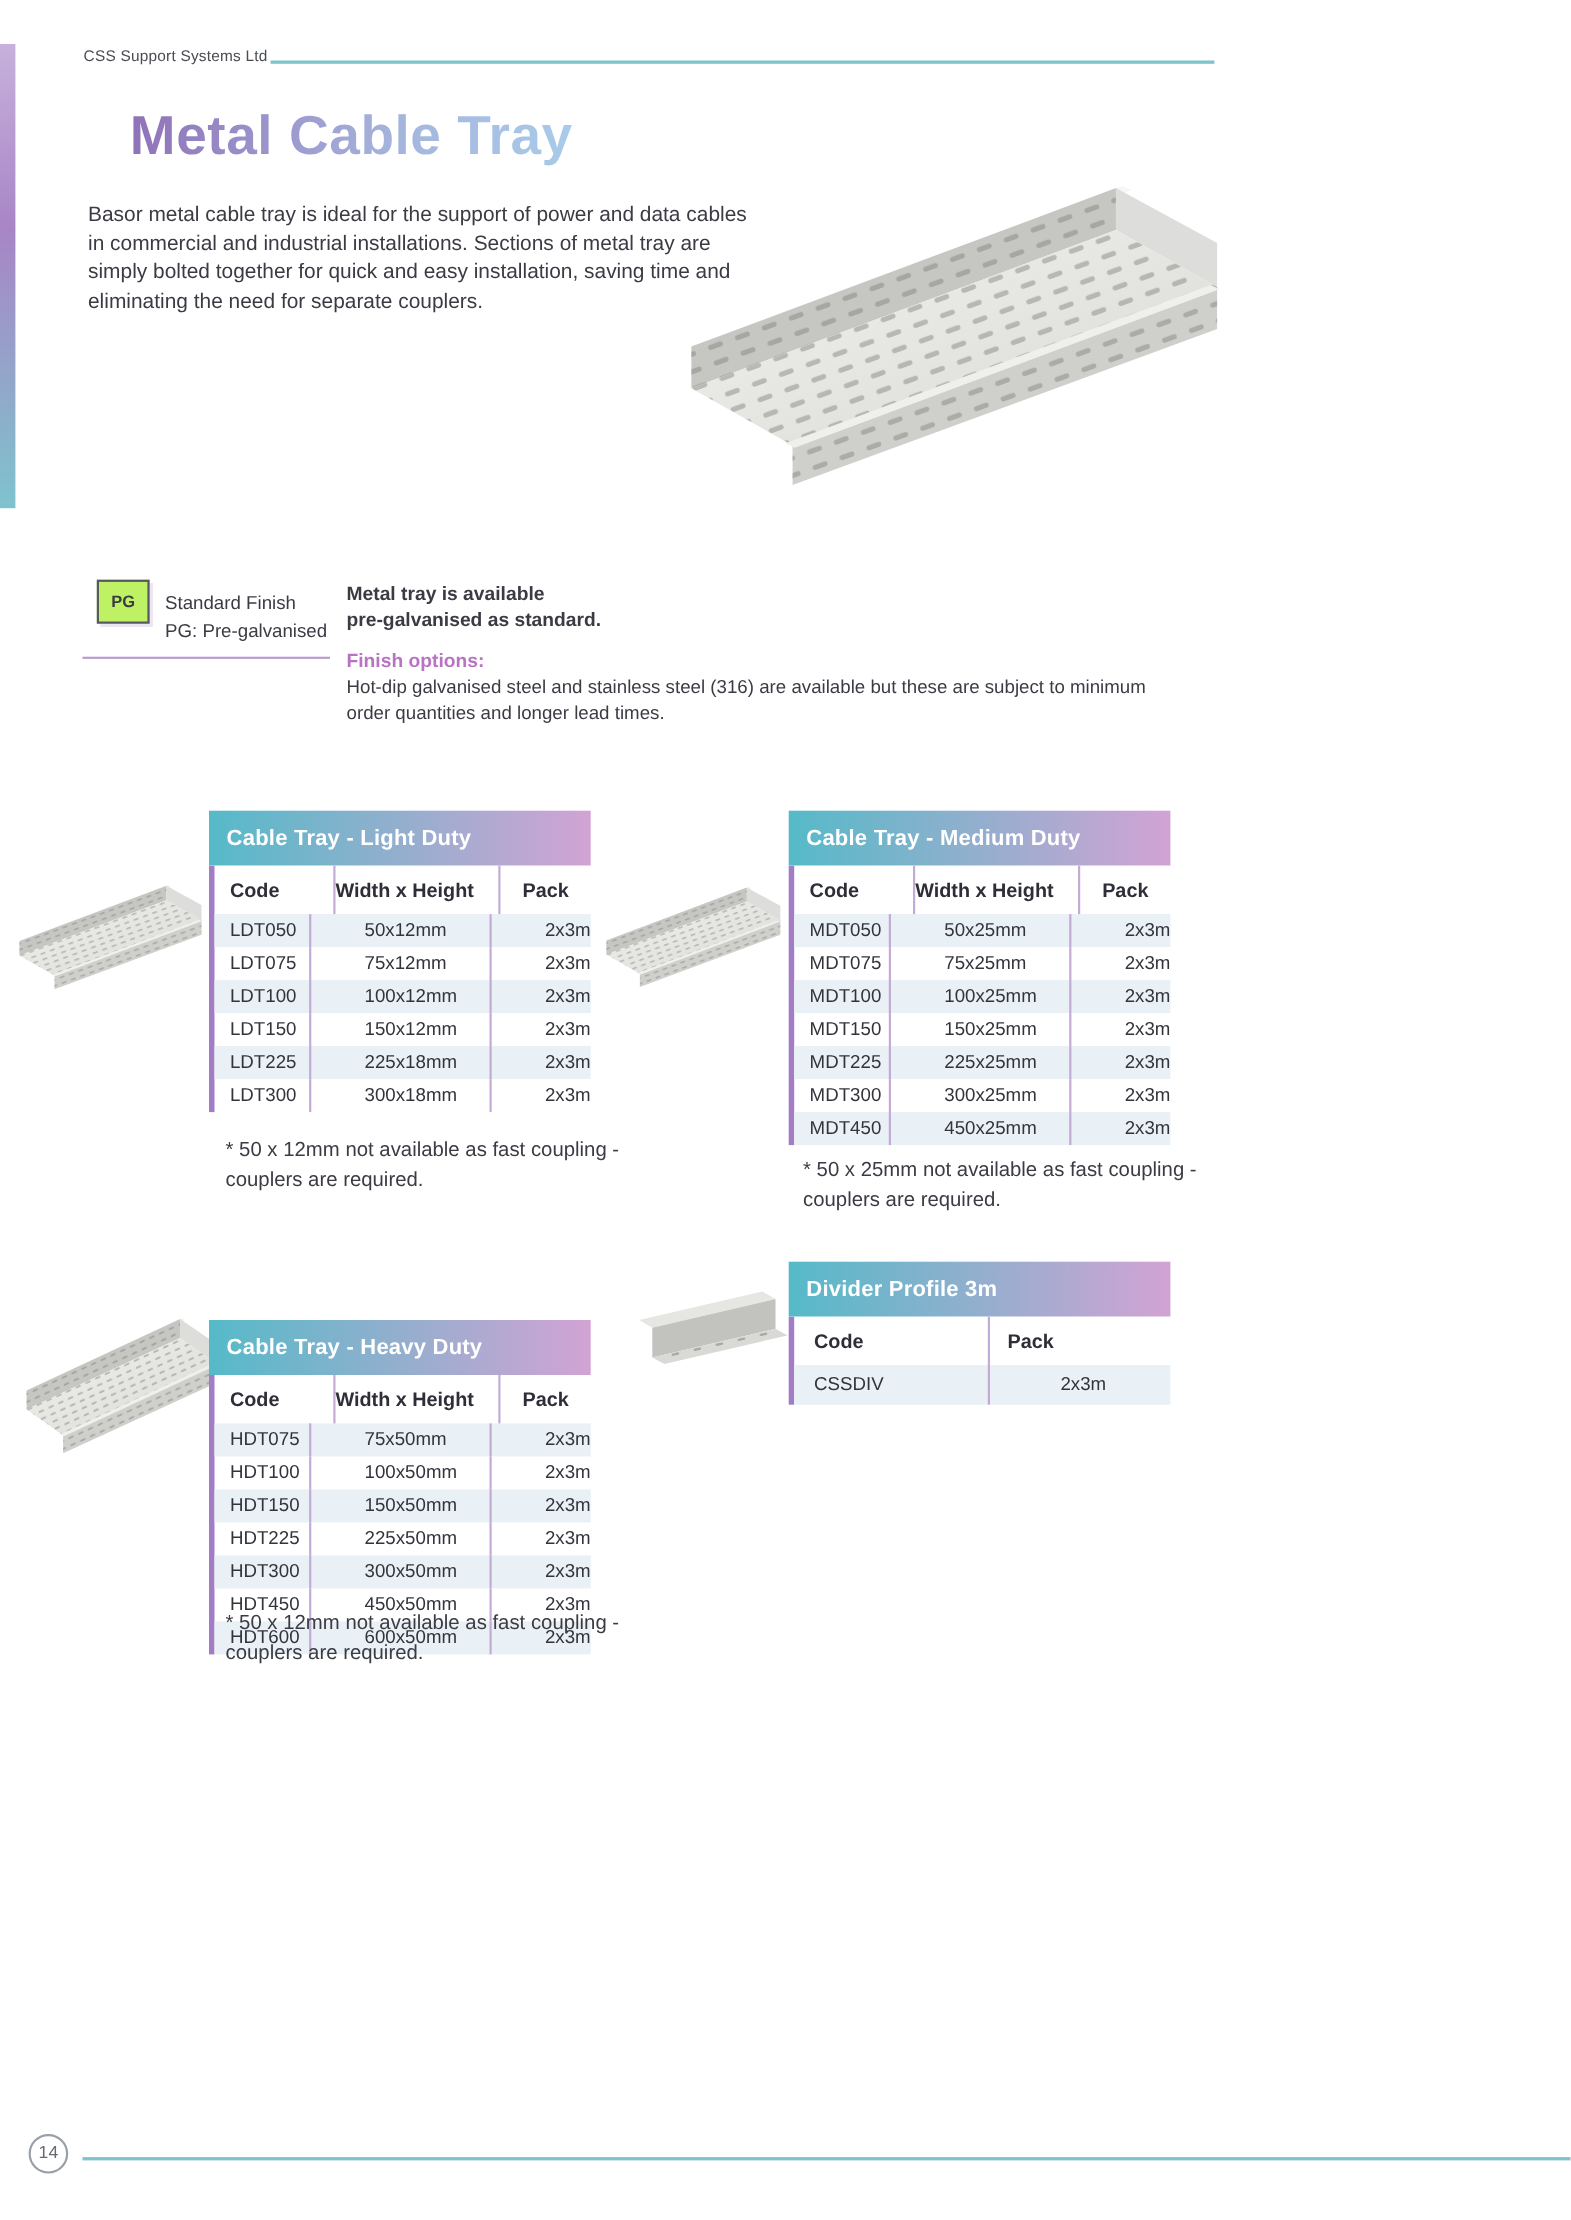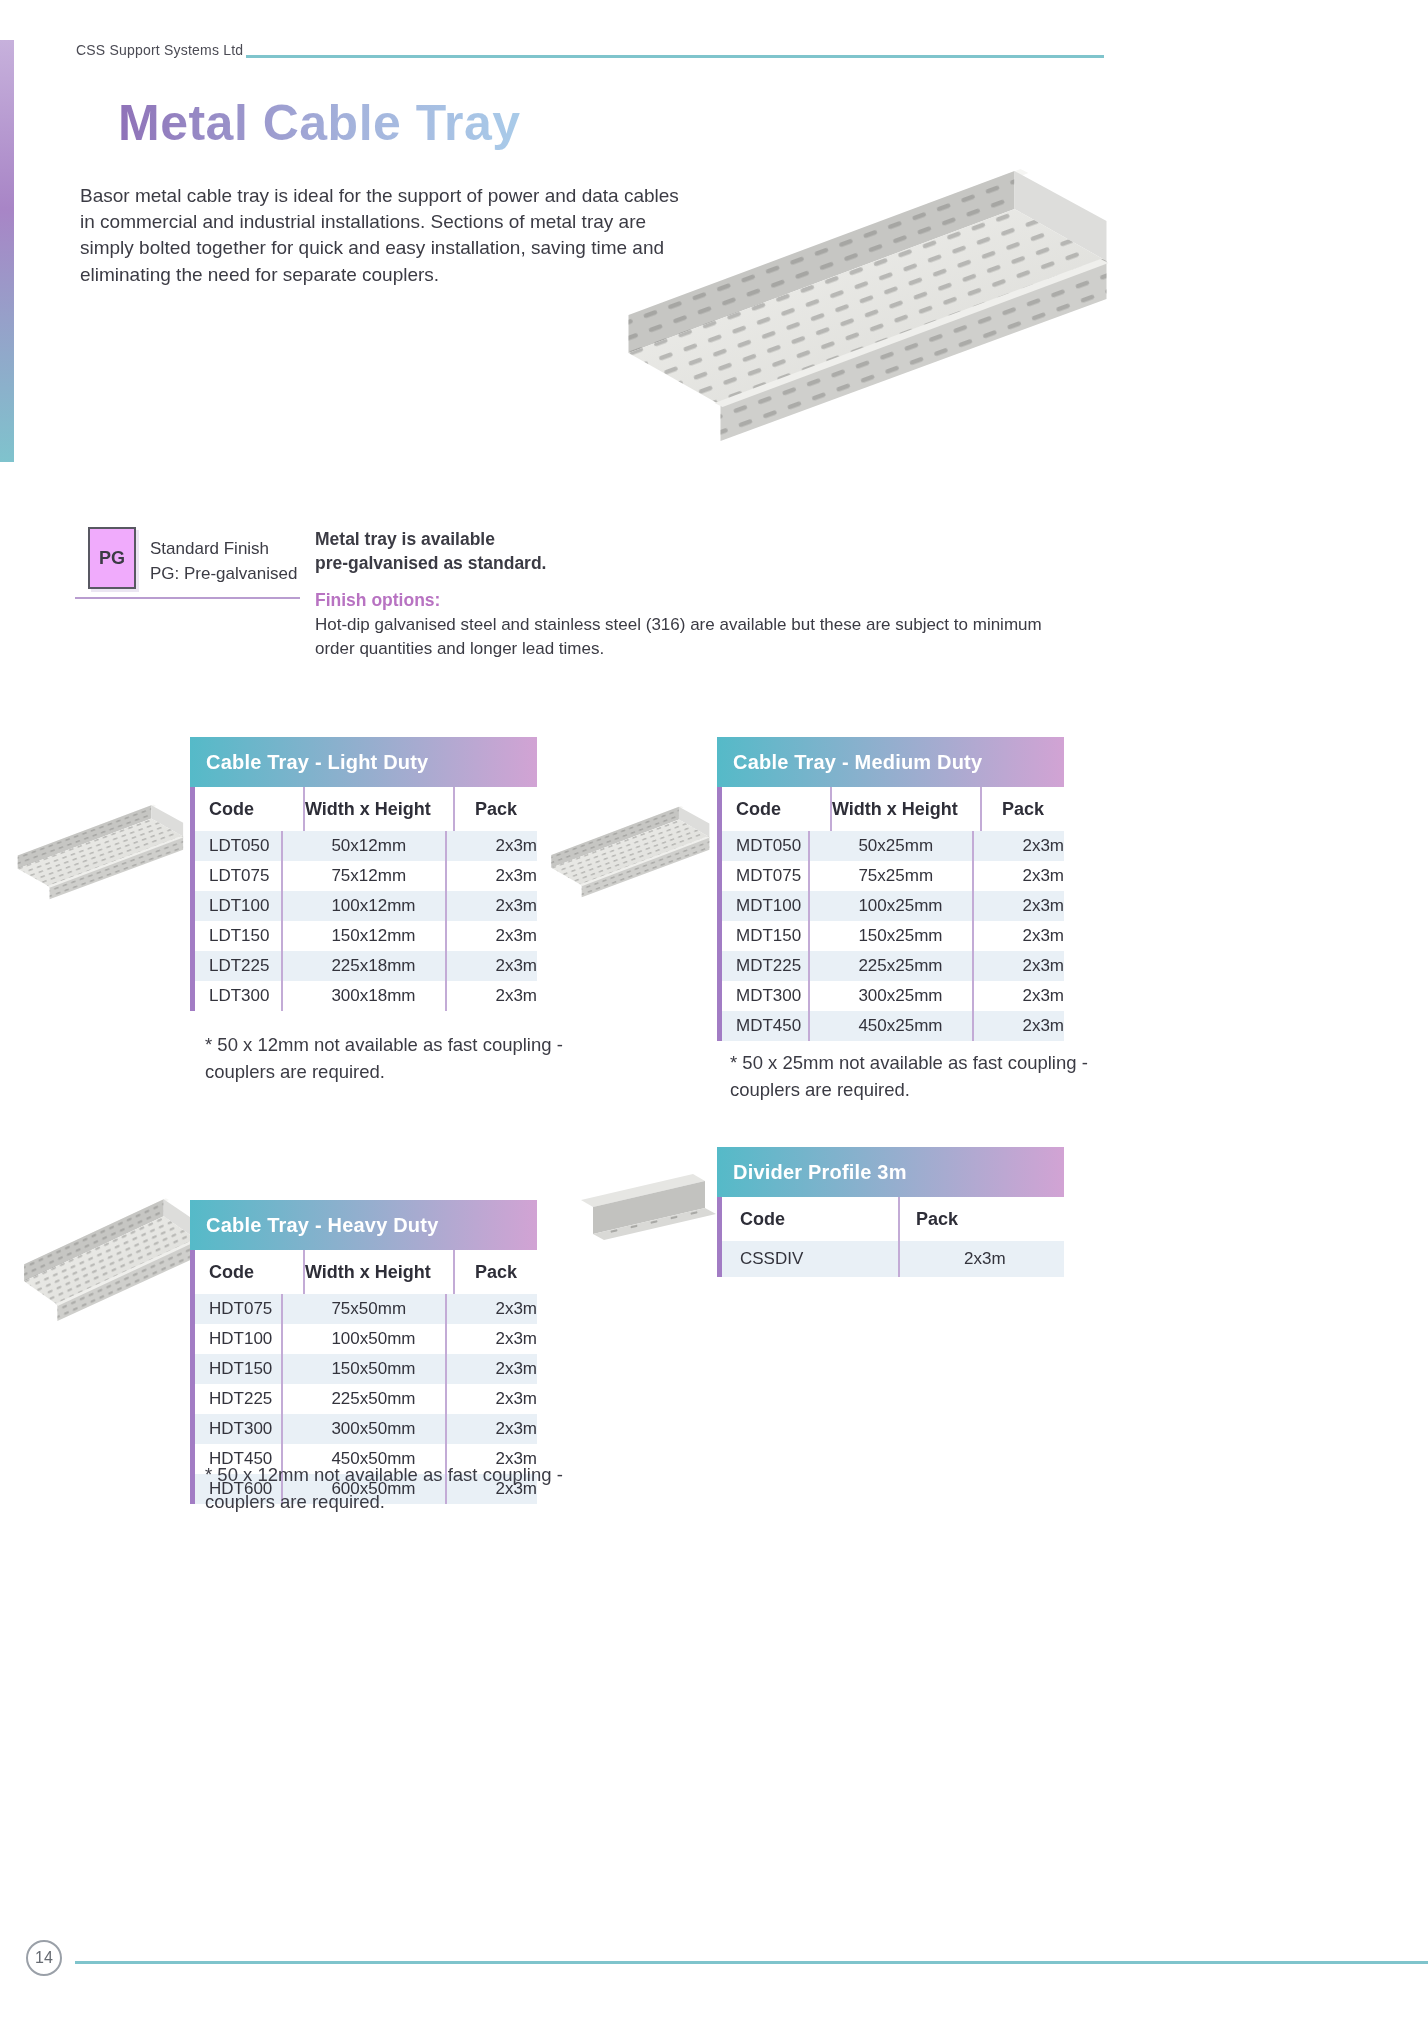--- a/index.html
+++ b/index.html
@@ -15,23 +15,23 @@
   .title { position:absolute; left:78px; top:94px; font-size:50px; font-weight:700; letter-spacing:.5px;
            background:linear-gradient(90deg,#8f72b8 0%,#a5b5dd 60%,#a9cbe9 100%);
            -webkit-background-clip:text; background-clip:text; color:transparent;margin-left:40px; }
 
   .desc { position:absolute; left:80px; top:183px; width:604px; font-size:19px; line-height:1.38; color:var(--text,#3b3b44); }
 
   .bullets { position:absolute; left:80px; top:314px; list-style:none; font-size:19px; color:var(--text,#3b3b44); }
   .bullets li { line-height:26.5px; }
   .bullets li::before { content:"·"; font-weight:bold; margin-right:8px; }
 
-  .pg-box { position:absolute; left:88px; top:527px; width:48px; height:62px; border:2px solid #585862;
-            display:flex; align-items:center; justify-content:center; font-size:18px; font-weight:bold;
-            color:#3b3b44; background:#f0abfc; box-shadow:3px 3px 0 rgba(165,140,195,.22); }
+  .pg-box { position:absolute; left:88px; top:527px; width:48px; height:40px; border:2px solid #585862;
+            display:flex; align-items:center; justify-content:center; font-size:15px; font-weight:bold;
+            color:#3b3b44; background:#bef264; box-shadow:3px 3px 0 rgba(165,140,195,.22); }
   .pg-label { position:absolute; left:150px; top:537px; font-size:17px; font-weight:normal; line-height:1.45; color:var(--text,#3b3b44); }
   .pg-rule { position:absolute; left:75px; top:597px; width:225px; height:2px; background:#b99dd0; }
 
   .avail { position:absolute; left:315px; top:528px; font-size:17.5px; font-weight:bold; line-height:1.35; color:var(--text,#3b3b44); }
   .finish-label { position:absolute; left:315px; top:590px; font-size:17.5px; font-weight:bold; color:var(--accent-pink,#b873c2); }
   .finish-text { position:absolute; left:315px; top:613px; width:748px; font-size:17px; line-height:1.42; color:var(--text,#3b3b44); }
 
   .img { position:absolute; }
 
   .tbl { position:absolute; width:347px; }

